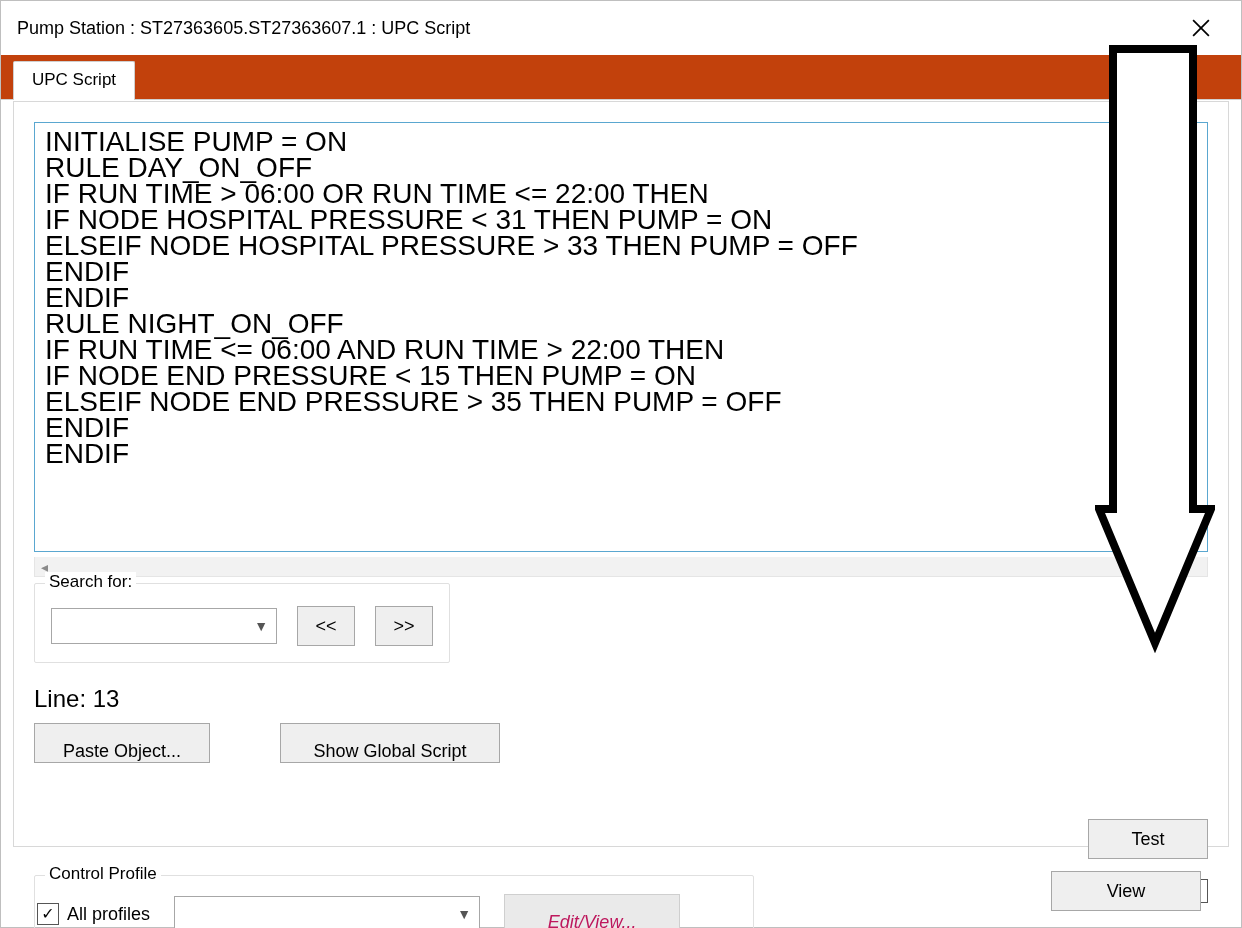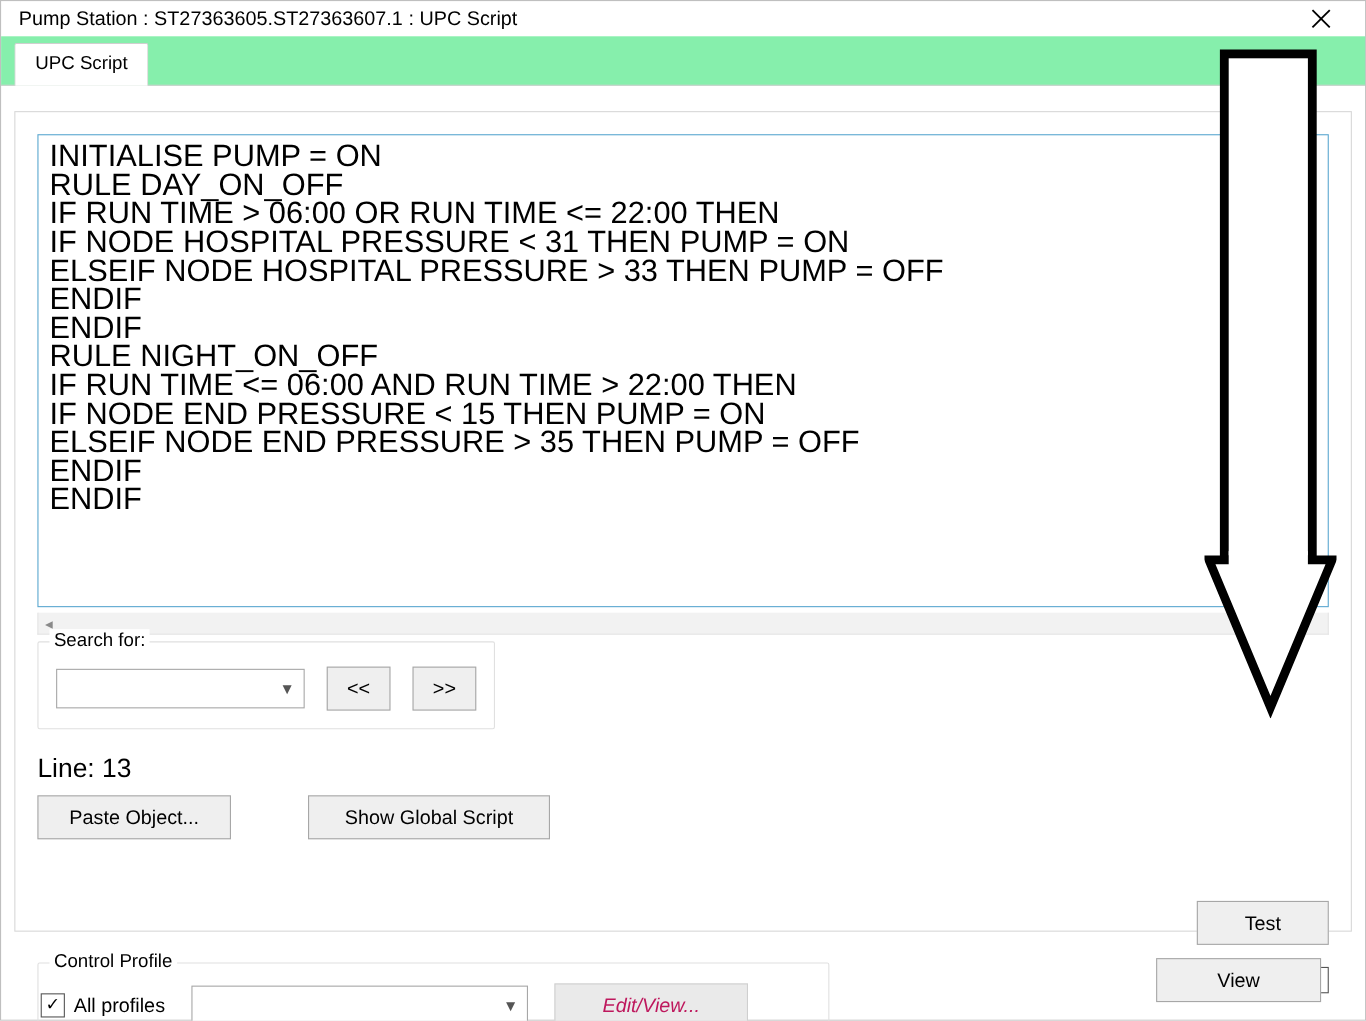--- a/index.html
+++ b/index.html
@@ -15,39 +15,39 @@
   }
   .dialog {
     box-sizing: border-box;
     width: 1242px;
     height: 928px;
     border: 1px solid #bfbfbf;
     background: #ffffff;
     position: relative;
   }
   .titlebar {
-    height: 32px;
+    height: 54px;
     display: flex;
     align-items: center;
     padding: 0 16px;
     font-size: 18px;
   }
   .titlebar .spacer { flex: 1; }
   .close-btn {
     width: 48px;
     height: 48px;
     display: flex;
     align-items: center;
     justify-content: center;
     cursor: pointer;
   }
   .close-btn svg { width: 18px; height: 18px; }
 
   .tabstrip {
-    background: #86efac;
+    background: #c2410c;
     border-bottom: 1px solid #d0d0d0;
     height: 44px;
     padding-left: 12px;
     display: flex;
     align-items: flex-end;
   }
   .tab {
     background: #ffffff;
     border: 1px solid #cfcfcf;
     border-bottom: none;
@@ -143,21 +143,21 @@
     height: 40px;
     min-width: 58px;
     padding: 0 14px;
     font-size: 18px;
     display: inline-flex;
     align-items: center;
     justify-content: center;
     cursor: pointer;
     box-sizing: border-box;
   }
-  .btn.wide { min-width: 176px; padding: 0 20px; }
+  .btn.wide { min-width: 176px; padding: 0 20px; align-items: flex-end; }
   .btn.test { min-width: 120px; }
   .btn.disabled {
     background: #eaeaea;
     color: #be185d;
     border-color: #cfcfcf;
     cursor: default;
     font-style: italic;
   }
 
   .line-col {

